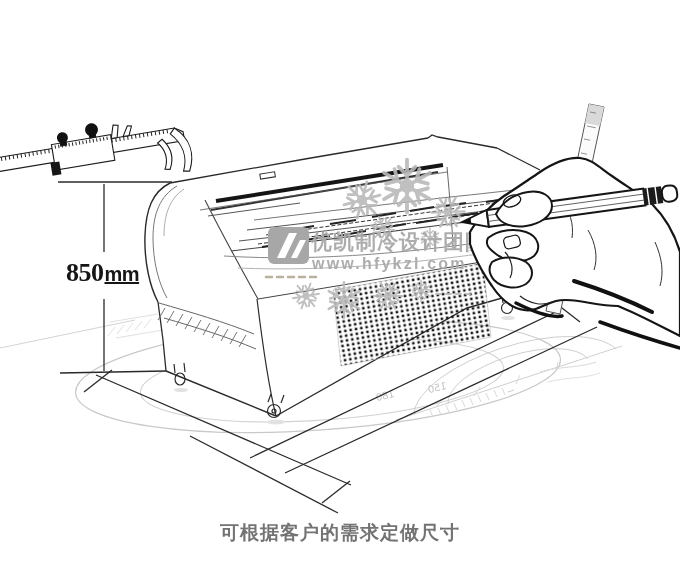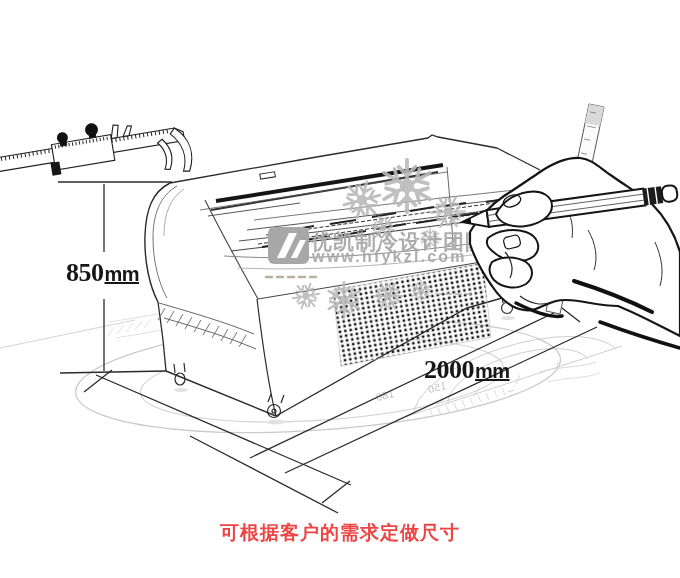--- a/index.html
+++ b/index.html
@@ -10,25 +10,25 @@
   
   .dim{position:absolute;color:#161616;font-weight:600;letter-spacing:-0.5px;white-space:nowrap;}
   .dim .num{font-size:26px;font-family:Liberation Serif, serif;}
   .dim .unit{font-size:20px;margin-left:1px;text-decoration:underline;}
   .dim-height{left:66px;top:258px;}
   .dim-depth{left:134px;top:407px;}
   .dim-length{left:424px;top:355px;}
   
   .wm-brand{position:absolute;left:311px;top:228px;font-size:21px;font-weight:700;
             color:#a9a9a9;letter-spacing:1px;white-space:nowrap;opacity:.95;}
-  .wm-url{position:absolute;left:312px;top:248px;font-size:16px;font-weight:700;
+  .wm-url{position:absolute;left:312px;top:255px;font-size:16px;font-weight:700;
           color:#a9a9a9;letter-spacing:2.2px;white-space:nowrap;opacity:.95;}
   
   .note{position:absolute;left:0;right:0;top:520px;text-align:center;
-        font-size:19px;font-weight:700;color:#ef4444;letter-spacing:1px;}
+        font-size:19px;font-weight:700;color:#737373;letter-spacing:1px;}
 </style>
 </head>
 <body>
 
 <div class="stage">
 
   <svg class="layer" viewBox="0 0 680 578">
 
     <defs>
       <pattern id="grilleDots" width="5.4" height="4.8" patternUnits="userSpaceOnUse" patternTransform="rotate(-10)">
@@ -224,19 +224,16 @@
 
       <path d="M574,281 C606,291 630,301 652,312" fill="none" stroke="#111111" stroke-width="4" stroke-linecap="round"></path>
       <path d="M516,303 C536,313 551,318 562,316" fill="none" stroke="#111111" stroke-width="3.5" stroke-linecap="round"></path>
       <path d="M600,322 C630,333 655,341 680,348" fill="none" stroke="#111111" stroke-width="3.5" stroke-linecap="round"></path>
     </g>
   </svg>
 
   <div class="dim dim-height">
     <span class="num">850</span><span class="unit">mm</span>
   </div>
-  <div class="dim dim-length">
-    <span class="num">2000</span><span class="unit">mm</span>
-  </div>
 
   <div class="note">可根据客户的需求定做尺寸</div>
 
 </div>
 
 </body></html>

